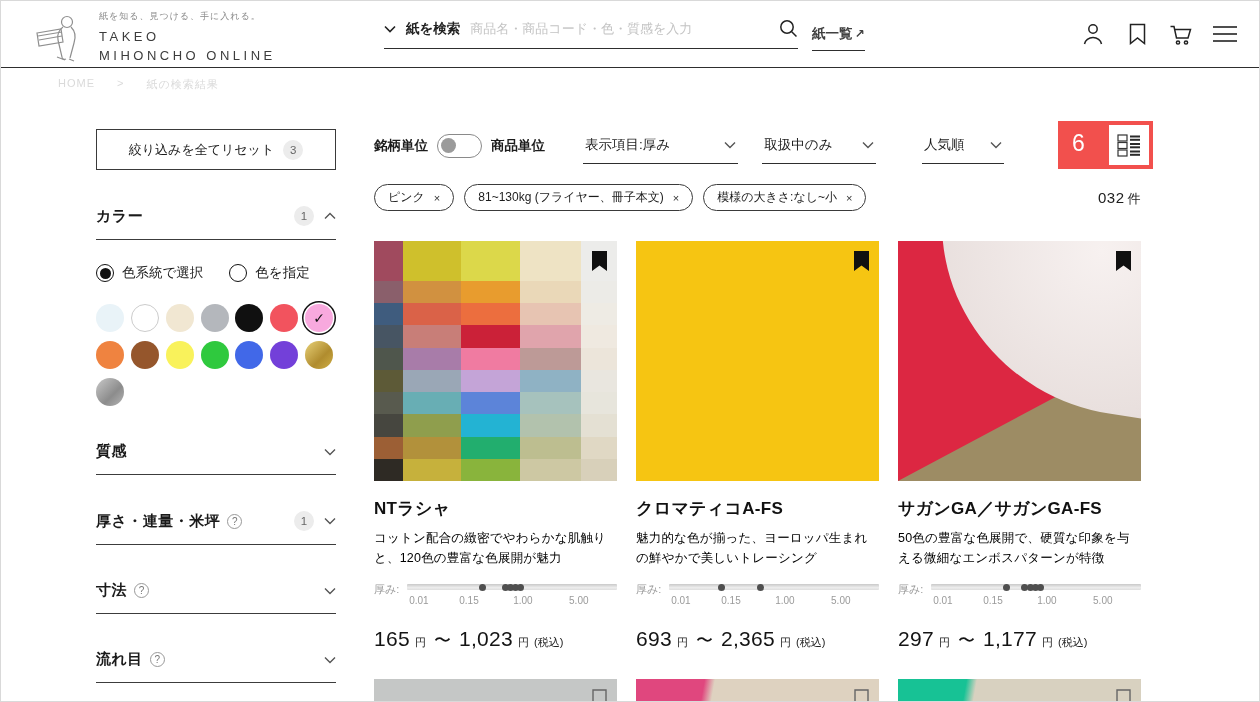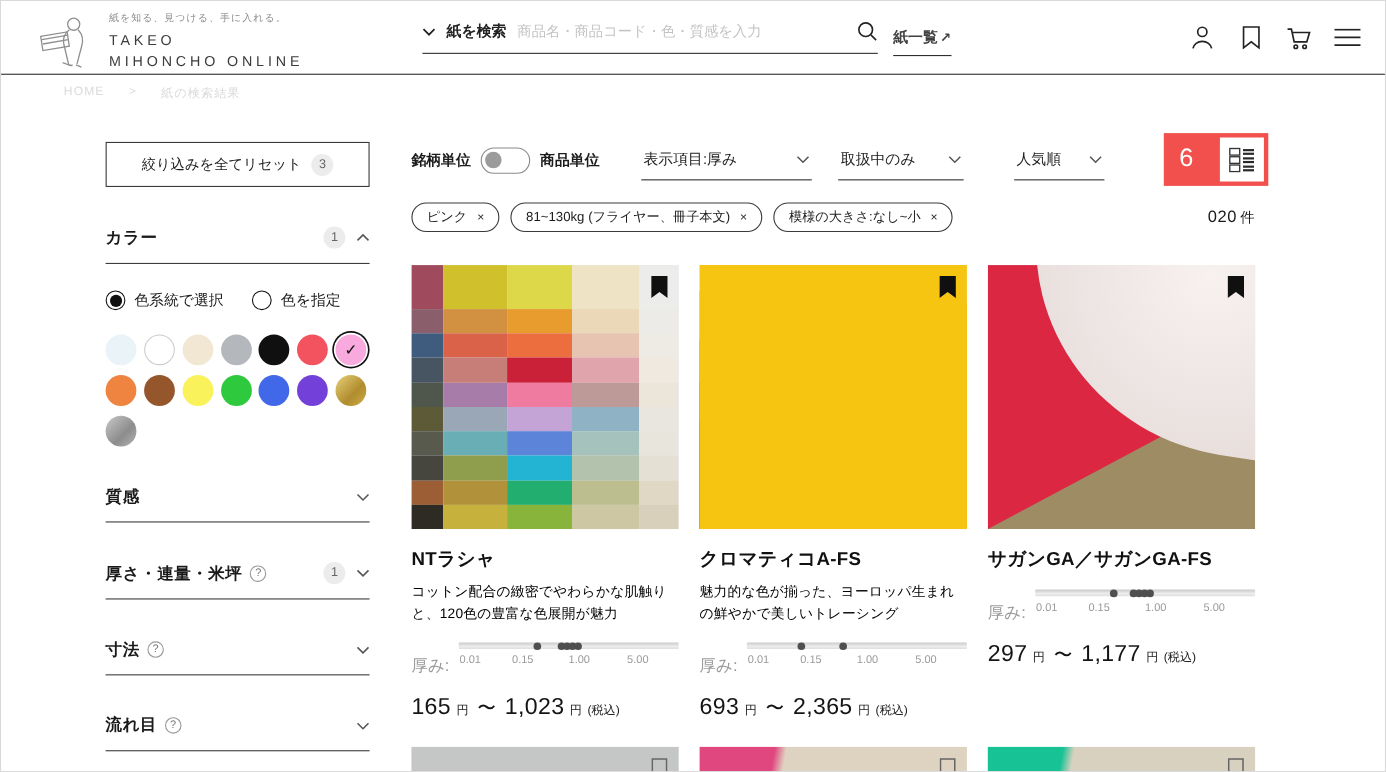--- a/index.html
+++ b/index.html
@@ -89,21 +89,21 @@
   .products { position:absolute; left:373px; top:240px; width:767px; }
   .cards-row { display:grid; grid-template-columns:243px 243px 243px; column-gap:19px; }
   .card { width:243px; }
   .pimg { position:relative; width:243px; height:240px; overflow:hidden; cursor:pointer; background:#eceaee; }
   .bookmark { position:absolute; top:10px; right:10px; width:15px; height:20px; }
   .pgrid { display:grid; width:100%; height:100%; grid-template-columns:12% 24% 24% 25% 15%;
     grid-template-rows:1.8fr repeat(9,1fr); }
   .pname { margin-top:16px; font-size:17px; font-weight:700; color:#111; letter-spacing:.3px; }
   .pdesc { margin-top:8px; font-size:12.5px; color:#000000; line-height:1.6; letter-spacing:.2px; }
   .thk { display:flex; align-items:flex-start; gap:8px; margin-top:13px; }
-  .thk-label { font-size:15px; color:#9a9a9a; margin-top:15px; white-space:nowrap; }
+  .thk-label { font-size:11px; color:#9a9a9a; margin-top:1px; white-space:nowrap; }
   .thk-body { position:relative; flex:1; height:30px; }
   .track { position:absolute; left:0; right:0; top:3px; height:6px;
     background:linear-gradient(#c9c9c9,#ededed 60%,#dedede); border-radius:1px; }
   .dots { position:absolute; left:0; right:0; top:0; height:12px; }
   .dot { position:absolute; top:2.5px; width:7px; height:7px; border-radius:50%; background:#4f4f4f; }
   .scale { position:absolute; left:0; right:17px; top:14px; height:14px; font-size:10px; color:#9a9a9a;text-align:right; }
   .scale span { position:absolute; transform:translateX(-50%); }
   .price { margin-top:16px; display:flex; align-items:baseline; gap:5px; color:#141414; }
   .price .big { font-size:21px; letter-spacing:.3px; }
   .price .small { font-size:11px; color:#222; }
@@ -338,21 +338,21 @@
             <rect x="13" y="5.8" width="10" height="2"></rect>
           <rect x="13" y="10" width="10" height="2"></rect>
             <rect x="13" y="13.3" width="10" height="2"></rect>
           <rect x="13" y="17.5" width="10" height="2"></rect>
             <rect x="13" y="20.8" width="10" height="2"></rect>
         </g>
       </svg>
     </div>
   </div>
   <div class="result-count">
-    <span>020</span><span class="unit">件</span>
+    <span>032</span><span class="unit">件</span>
   </div>
 
   <main class="products">
     <div class="cards-row">
 
       <article class="card">
         <div class="pimg">
           <div class="pgrid">
               <div style="background: rgb(160, 74, 94);"></div>
               <div style="background: rgb(207, 192, 44);"></div>
@@ -482,20 +482,21 @@
       <article class="card">
         <div class="pimg">
           <div class="c3-base"></div>
           <div class="c3-tan"></div>
           <div class="c3-white"></div>
           <svg class="bookmark" viewBox="0 0 15 20">
               <path d="M0 0 h15 v20 l-7.5 -5.5 l-7.5 5.5 z" fill="#101010"></path>
             </svg>
         </div>
         <h3 class="pname">サガンGA／サガンGA-FS</h3>
+        <p class="pdesc">50色の豊富な色展開で、硬質な印象を与える微細なエンボスパターンが特徴</p>
         <div class="thk">
           <span class="thk-label">厚み:</span>
           <div class="thk-body">
             <div class="track"></div>
             <div class="dots">
                 <span class="dot" style="left: 34%;"></span>
                 <span class="dot" style="left: 43%;"></span>
                 <span class="dot" style="left: 45.5%;"></span>
                 <span class="dot" style="left: 48%;"></span>
                 <span class="dot" style="left: 50.5%;"></span>

